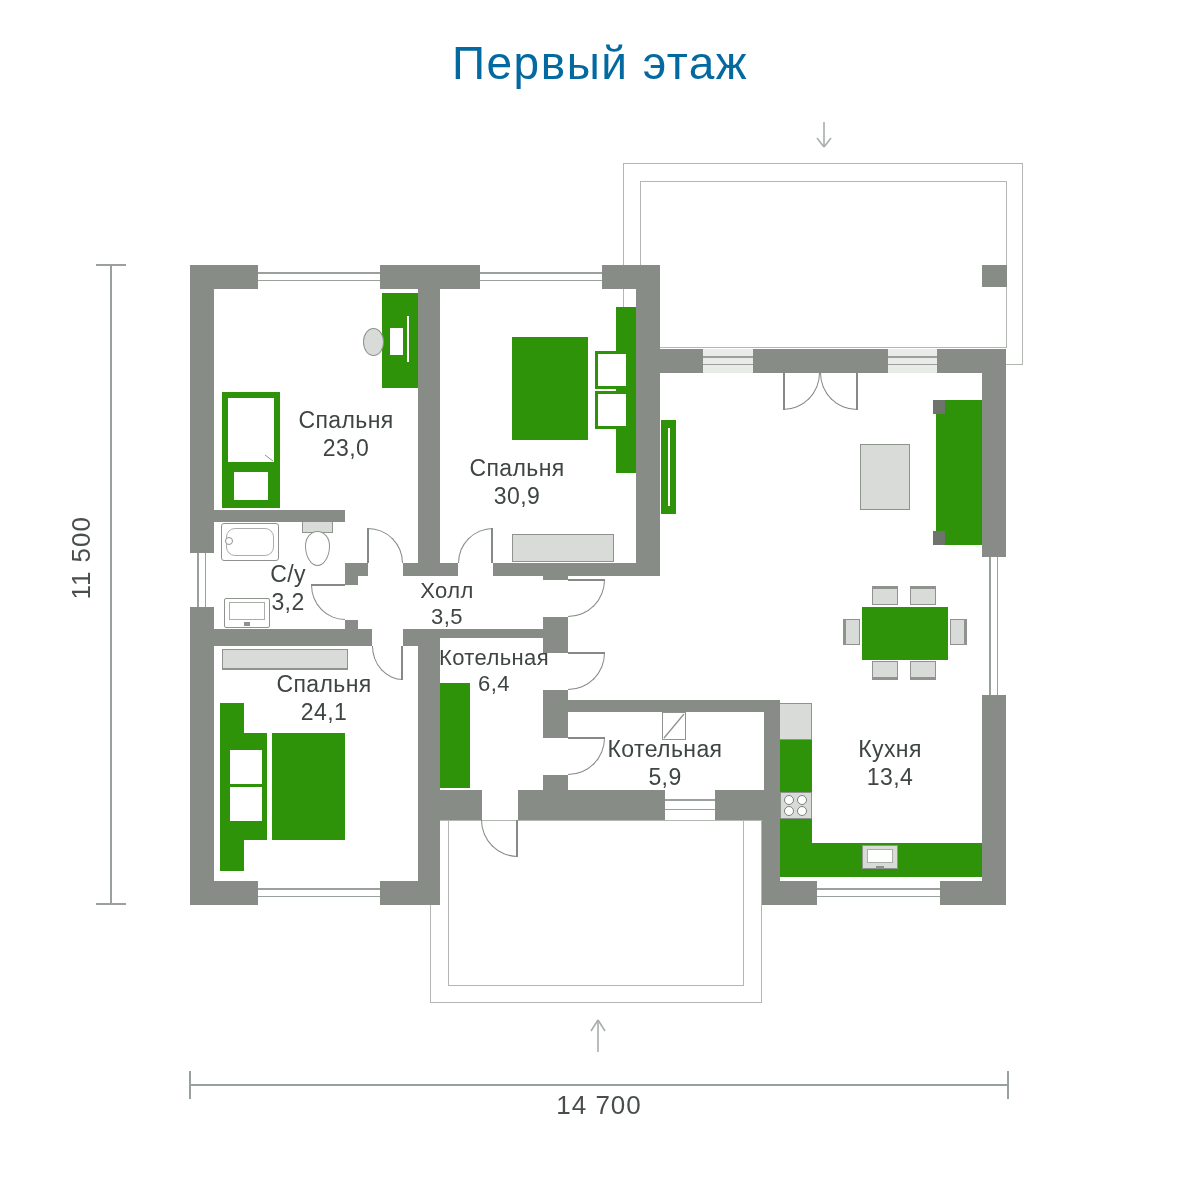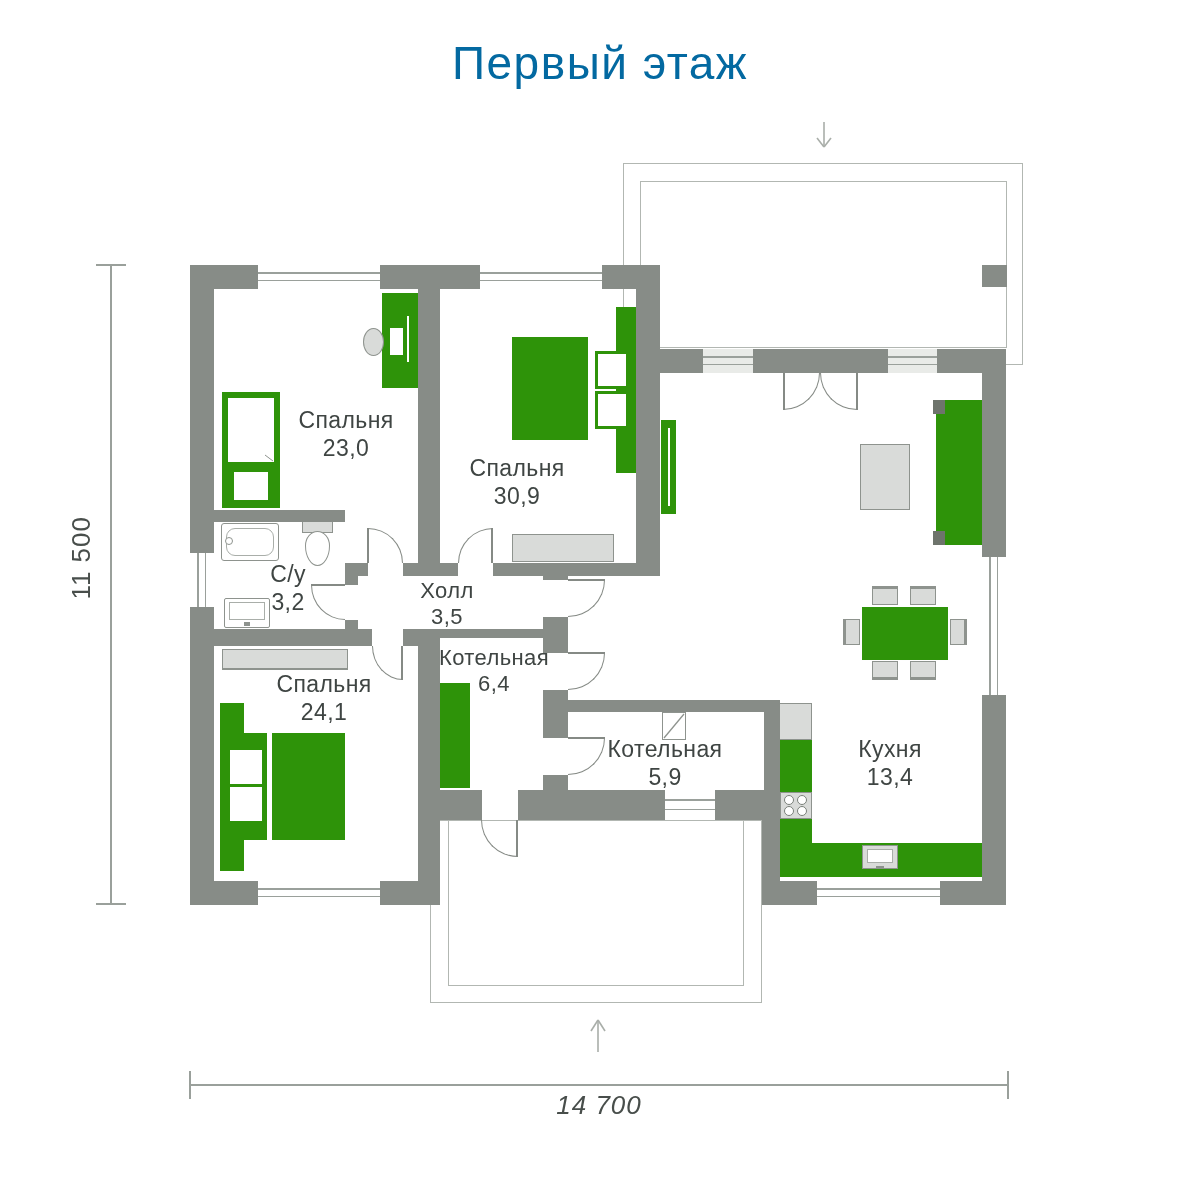--- a/index.html
+++ b/index.html
@@ -190,21 +190,21 @@
   <div class="arc arc-bl" style="left:820px;top:373px;width:37px;height:37px;"></div>
 
   <div class="dimline" style="left:110px;top:265px;width:2px;height:640px;"></div>
   <div class="dimline" style="left:96px;top:264px;width:30px;height:2px;"></div>
   <div class="dimline" style="left:96px;top:903px;width:30px;height:2px;"></div>
   <div class="dimtext vert" style="left:66px;top:516px;">11 500</div>
 
   <div class="dimline" style="left:190px;top:1084px;width:818px;height:2px;"></div>
   <div class="dimline" style="left:189px;top:1071px;width:2px;height:28px;"></div>
   <div class="dimline" style="left:1007px;top:1071px;width:2px;height:28px;"></div>
-  <div class="dimtext" style="left:599px;top:1090px;transform:translateX(-50%);font-style:italic;">14 700</div>
+  <div class="dimtext" style="left:599px;top:1090px;transform:translateX(-50%);">14 700</div>
 
   <div class="label" style="left:346px;top:406px;">
     <div>Спальня</div>
     <div>23,0</div>
   </div>
   <div class="label" style="left:517px;top:454px;">
     <div>Спальня</div>
     <div>30,9</div>
   </div>
   <div class="label" style="left:288px;top:560px;">

